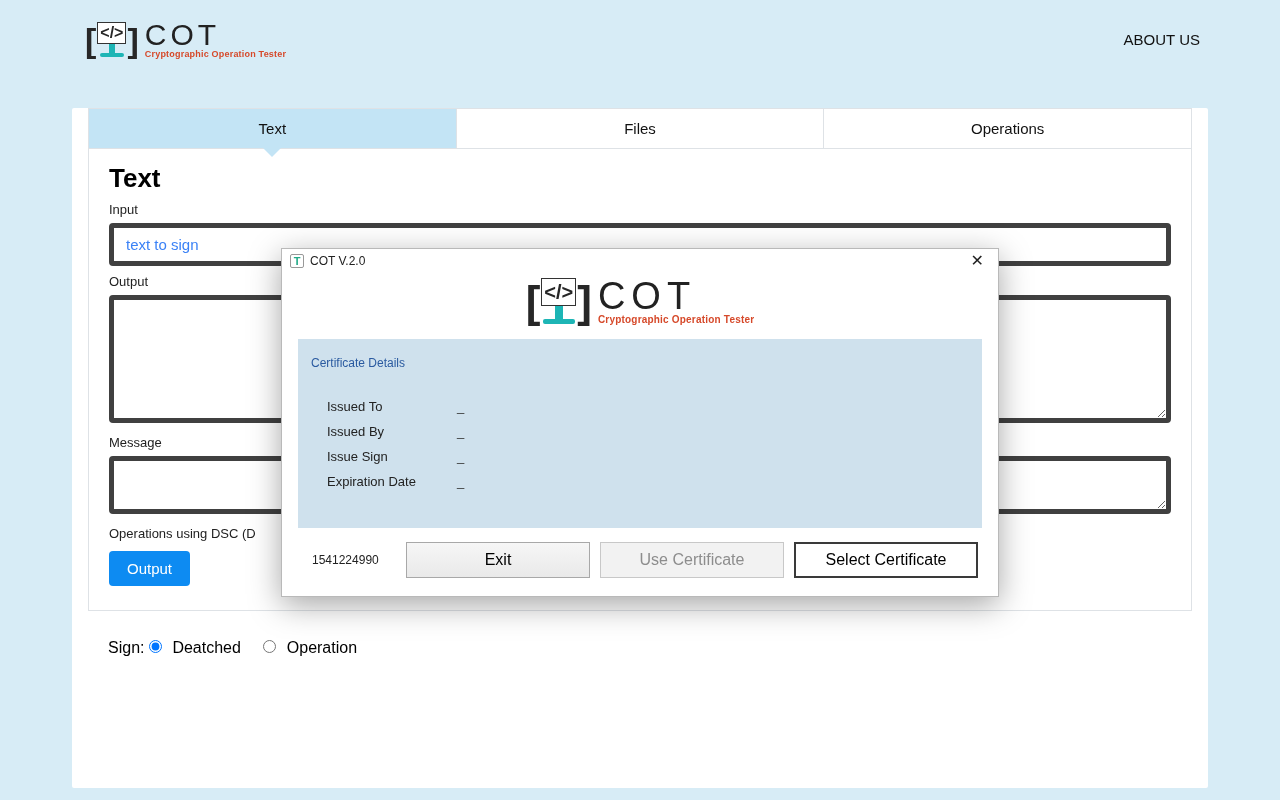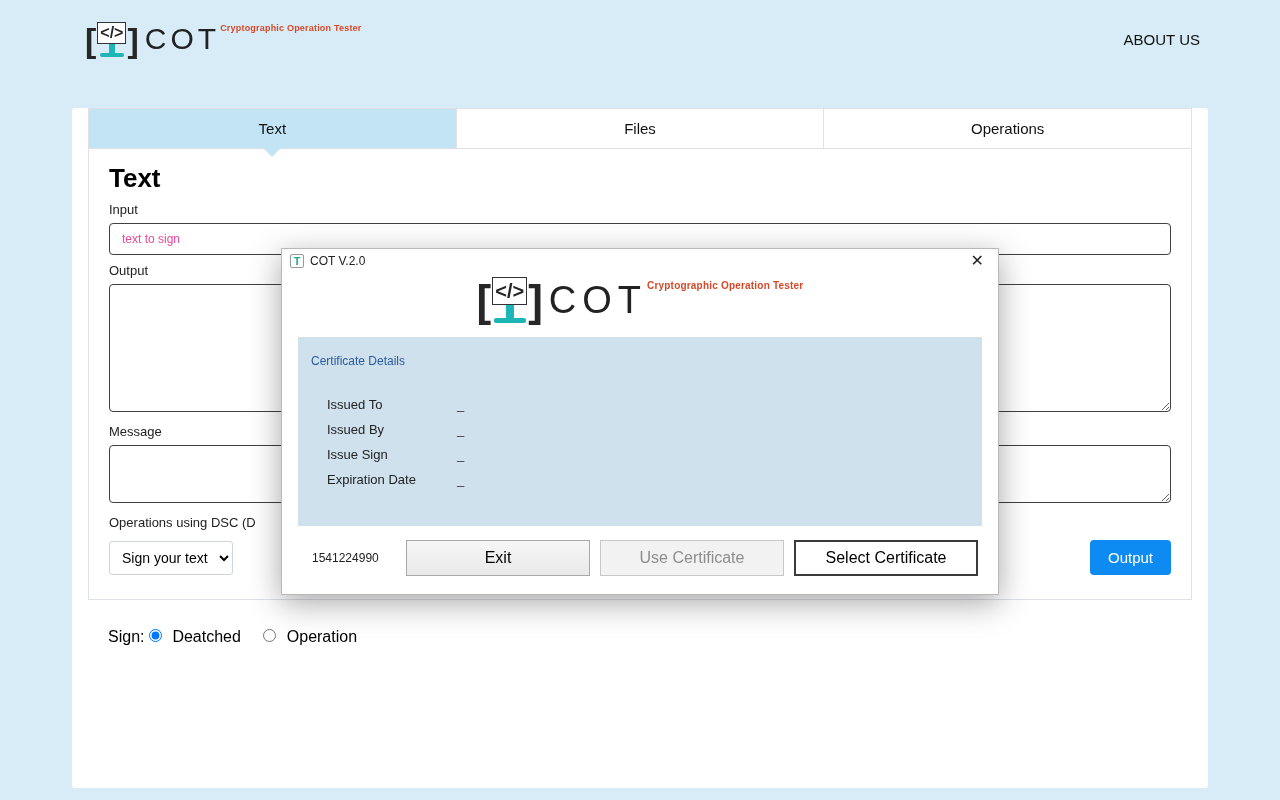--- a/index.html
+++ b/index.html
@@ -38,21 +38,21 @@
   background: #fff;
   color: #272727;
   font-size: 16px;
   font-weight: 700;
   padding: 0 2px;
   line-height: 20px;
   border: 1px solid #333;
 }
 .stand { width: 6px; height: 10px; background: #1db5b5; }
 .base { width: 24px; height: 4px; background: #1db5b5; border-radius: 2px; margin-top: -1px; }
-.logo-text { display: flex; flex-direction: row; line-height: 1; }
+.logo-text { display: flex; flex-direction: column; line-height: 1; }
 .logo-big { font-size: 30px; font-weight: 400; color: #222; letter-spacing: 4px; }
 .logo-small { font-size: 9px; color: #d6492a; font-weight: 600; letter-spacing: 0.2px; }
 .nav-link { font-size: 15px; color: #111; cursor: pointer; margin-right: 60px; }
 
 .panel {
   background: #fff;
   margin: 0 72px;
   border-radius: 2px;
   padding: 0 16px 30px 16px;
   min-height: 680px;
@@ -85,26 +85,26 @@
   transform: translateX(-50%);
   border-left: 9px solid transparent;
   border-right: 9px solid transparent;
   border-top: 9px solid #c3e4f5;
 }
 .content { border: 1px solid #dee2e6; border-top: none; padding: 14px 20px 24px 20px; }
 h2 { font-size: 26px; font-weight: 600; margin-bottom: 8px; }
 .field-label { font-size: 13px; color: #222; margin: 8px 0 6px 0; }
 .text-input, .textarea {
   width: 100%;
-  border: 1px solid #404040;
+  border: 5px solid #404040;
   border-radius: 4px;
   padding: 8px 12px;
-  font-size: 12px;
+  font-size: 15px;
   font-family: inherit;
-  color: #ec4899;
+  color: #3b82f6;
 }
 .textarea { resize: both; }
 #output-ta { height: 128px; }
 #message-ta { height: 58px; }
 .row-ops { display: flex; justify-content: space-between; align-items: flex-end; margin-top: 10px; }
 select {
   border: 1px solid #ced4da;
   border-radius: 3px;
   padding: 7px 8px;
   font-size: 14px;
@@ -236,23 +236,20 @@
     <input class="text-input" value="text to sign" style="">
 
     <div class="field-label">Output</div>
     <textarea id="output-ta" class="textarea" style=""></textarea>
 
     <div class="field-label">Message</div>
     <textarea id="message-ta" class="textarea" style=""></textarea>
 
     <div class="field-label">Operations using DSC (D</div>
     <div class="row-ops">
-      <select>
-        <option>Sign your text</option>
-      </select>
       <button class="btn-submit">Output</button>
     </div>
   </div>
 
   <div class="mode-row">
     <span>Sign:</span>
     <label>
       <input type="radio" name="mode" checked="" style="">
       <span>Deatched</span>
     </label>

